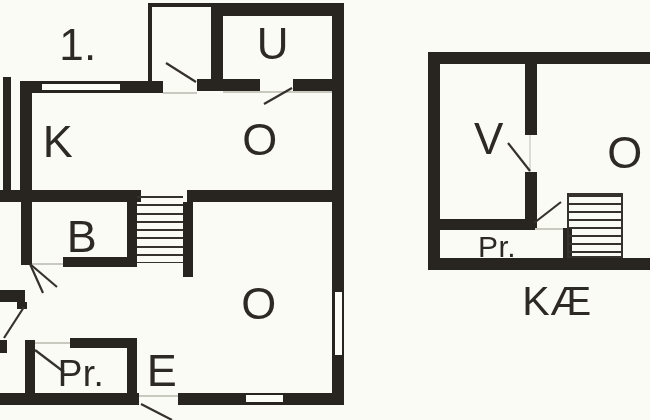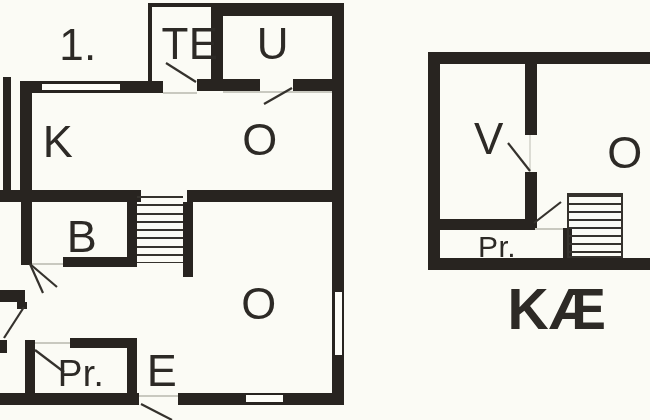--- a/index.html
+++ b/index.html
@@ -39,21 +39,21 @@
     pointer-events:none;
   }
   .lbl{
     position:absolute;color:#2d2a26;line-height:1;white-space:nowrap;
     transform:translateX(-50%);letter-spacing:0.5px;
   }
   .sz-lg{font-size:45px;}
   .sz-md{font-size:44px;}
   .sz-pr{font-size:37px;}
   .sz-pr2{font-size:30px;}
-  .sz-kae{font-size:57px;font-weight:bold;}
+  .sz-kae{font-size:41px;}
 </style>
 </head>
 <body>
 
 <div class="canvas">
 
   <div class="wall" style="left:3px;top:77px;width:8px;height:116px"></div>
   <div class="wall" style="left:20px;top:81px;width:12px;height:121px"></div>
   <div class="wall" style="left:20px;top:81px;width:143px;height:12px"></div>
   <div class="thinwall" style="left:148px;top:3px;width:66px;height:4px"></div>
@@ -107,21 +107,20 @@
     <line x1="30" y1="264" x2="57" y2="287" stroke="#35322d" stroke-width="2.2"></line>
     <line x1="30" y1="264" x2="43" y2="293" stroke="#35322d" stroke-width="2.2"></line>
     <line x1="24" y1="307" x2="4" y2="338" stroke="#35322d" stroke-width="2.2"></line>
     <line x1="35" y1="350" x2="64" y2="372" stroke="#35322d" stroke-width="2.2"></line>
     <line x1="141" y1="404" x2="172" y2="420" stroke="#35322d" stroke-width="2.2"></line>
     <line x1="530" y1="171" x2="508" y2="143" stroke="#35322d" stroke-width="2.2"></line>
     <line x1="534" y1="223" x2="561" y2="202" stroke="#35322d" stroke-width="2.2"></line>
   </svg>
 
   <div class="lbl sz-md" style="left:78px;top:23px">1.</div>
-  <div class="lbl sz-md" style="left:190px;top:22px">TE</div>
   <div class="lbl sz-md" style="left:273px;top:22px">U</div>
   <div class="lbl sz-lg" style="left:58px;top:119px">K</div>
   <div class="lbl sz-lg" style="left:260px;top:117px">O</div>
   <div class="lbl sz-lg" style="left:82px;top:214px">B</div>
   <div class="lbl sz-lg" style="left:259px;top:281px">O</div>
   <div class="lbl sz-pr" style="left:81px;top:355px">Pr.</div>
   <div class="lbl sz-lg" style="left:162px;top:348px">E</div>
   <div class="lbl sz-md" style="left:489px;top:117px">V</div>
   <div class="lbl sz-lg" style="left:625px;top:130px">O</div>
   <div class="lbl sz-pr2" style="left:497px;top:232px">Pr.</div>

